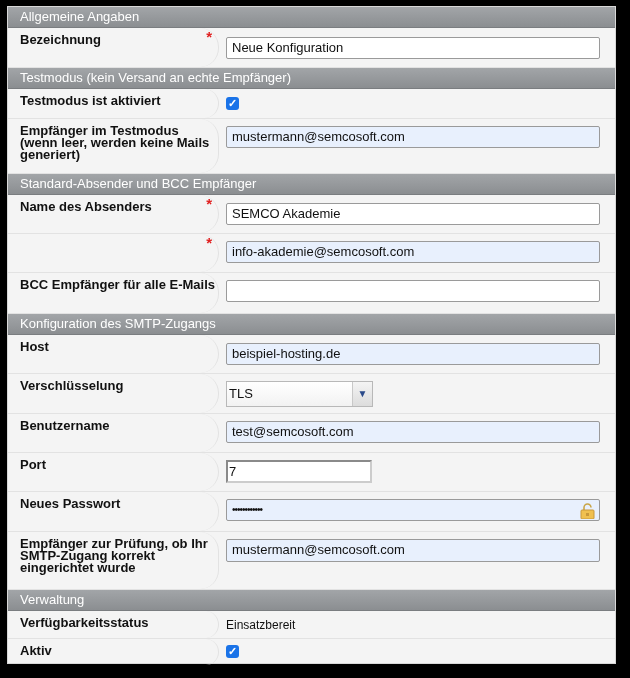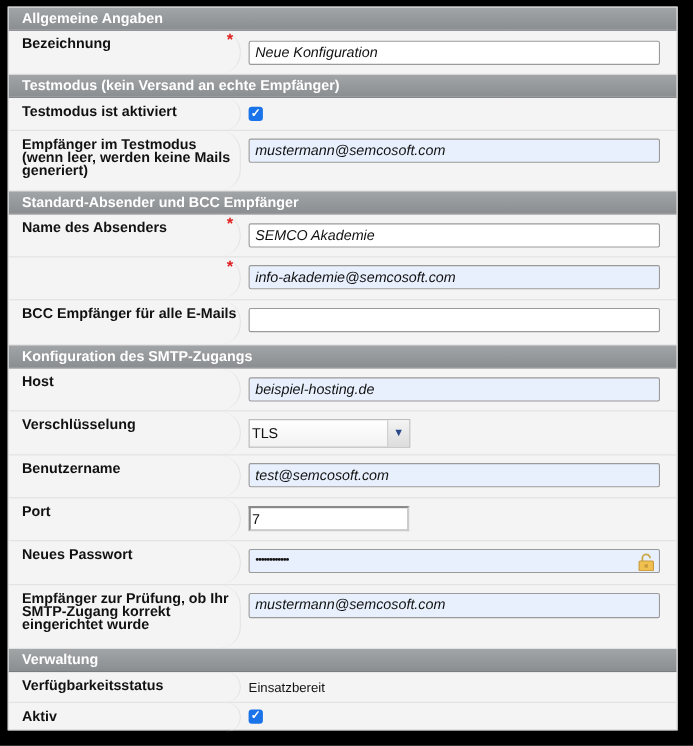--- a/index.html
+++ b/index.html
@@ -1,23 +1,23 @@
 <!DOCTYPE html>
 <html><head>
 <meta charset="utf-8">
 <style>
   html,body{margin:0;padding:0;}
   body{width:630px;height:678px;background:#000;position:relative;overflow:hidden;font-family:"Liberation Sans",sans-serif;font-size:13px;color:#111;}
   .panel{position:absolute;left:7px;top:6px;width:609px;height:658px;background:#f4f4f4;border:1px solid #d8d8d8;box-sizing:border-box;}
-  .sec{height:20px;line-height:20px;padding-left:12px;color:#fff;font-weight:bold;font-size:13px;background:linear-gradient(#a2a5a8,#8b8e91);border-bottom:1px solid #7a7d80;}
+  .sec{height:20px;line-height:20px;padding-left:12px;color:#fff;font-weight:normal;font-size:13px;background:linear-gradient(#a2a5a8,#8b8e91);border-bottom:1px solid #7a7d80;}
   .row{display:flex;border-bottom:1px solid #e2e2e2;}
   .lab{width:211px;border-right:1px solid #e2e2e2;padding:6px 0 0 12px;box-sizing:border-box;font-weight:bold;font-size:13px;line-height:12px;position:relative;border-radius:19px;}
   .req{position:absolute;right:6px;top:3px;color:#e02020;font-size:15px;font-weight:bold;}
   .val{flex:1;padding:0 0 0 7px;position:relative;}
-  .inp{position:absolute;left:7px;height:22px;width:374px;border:1px solid #9a9a9a;border-radius:2px;box-sizing:border-box;font-size:13px;line-height:20px;padding-left:5px;background:#fff;font-style:italic;}
+  .inp{position:absolute;left:7px;height:22px;width:374px;border:1px solid #9a9a9a;border-radius:2px;box-sizing:border-box;font-size:13px;line-height:20px;padding-left:5px;background:#fff;}
   .inp.af{background:#e8f0fd;}
   .cb{position:absolute;left:7px;width:13px;height:13px;background:#1a73e8;border-radius:3px;color:#fff;font-size:11px;line-height:13px;text-align:center;font-weight:bold;}
   .sel{position:absolute;left:7px;width:147px;height:26px;border:1px solid #b8b8b8;box-sizing:border-box;background:linear-gradient(#fff,#f2f2f2);font-size:13px;line-height:24px;padding-left:2px;}
   .sel .arr{position:absolute;right:0;top:0;width:19px;height:24px;border-left:1px solid #c8c8c8;background:linear-gradient(#f4f4f4,#dcdcdc);color:#2a4a8a;font-size:10px;text-align:center;line-height:24px;}
   .port{position:absolute;left:7px;width:146px;height:23px;border:2px solid #8a8a8a;border-right-color:#ccc;border-bottom-color:#ccc;box-sizing:border-box;background:#fff;font-size:13px;line-height:19px;padding-left:1px;}
   .lock{position:absolute;right:4px;top:3px;width:15px;height:16px;}
   .plain{position:absolute;left:7px;font-size:12px;}
 </style>
 </head>
 <body>

